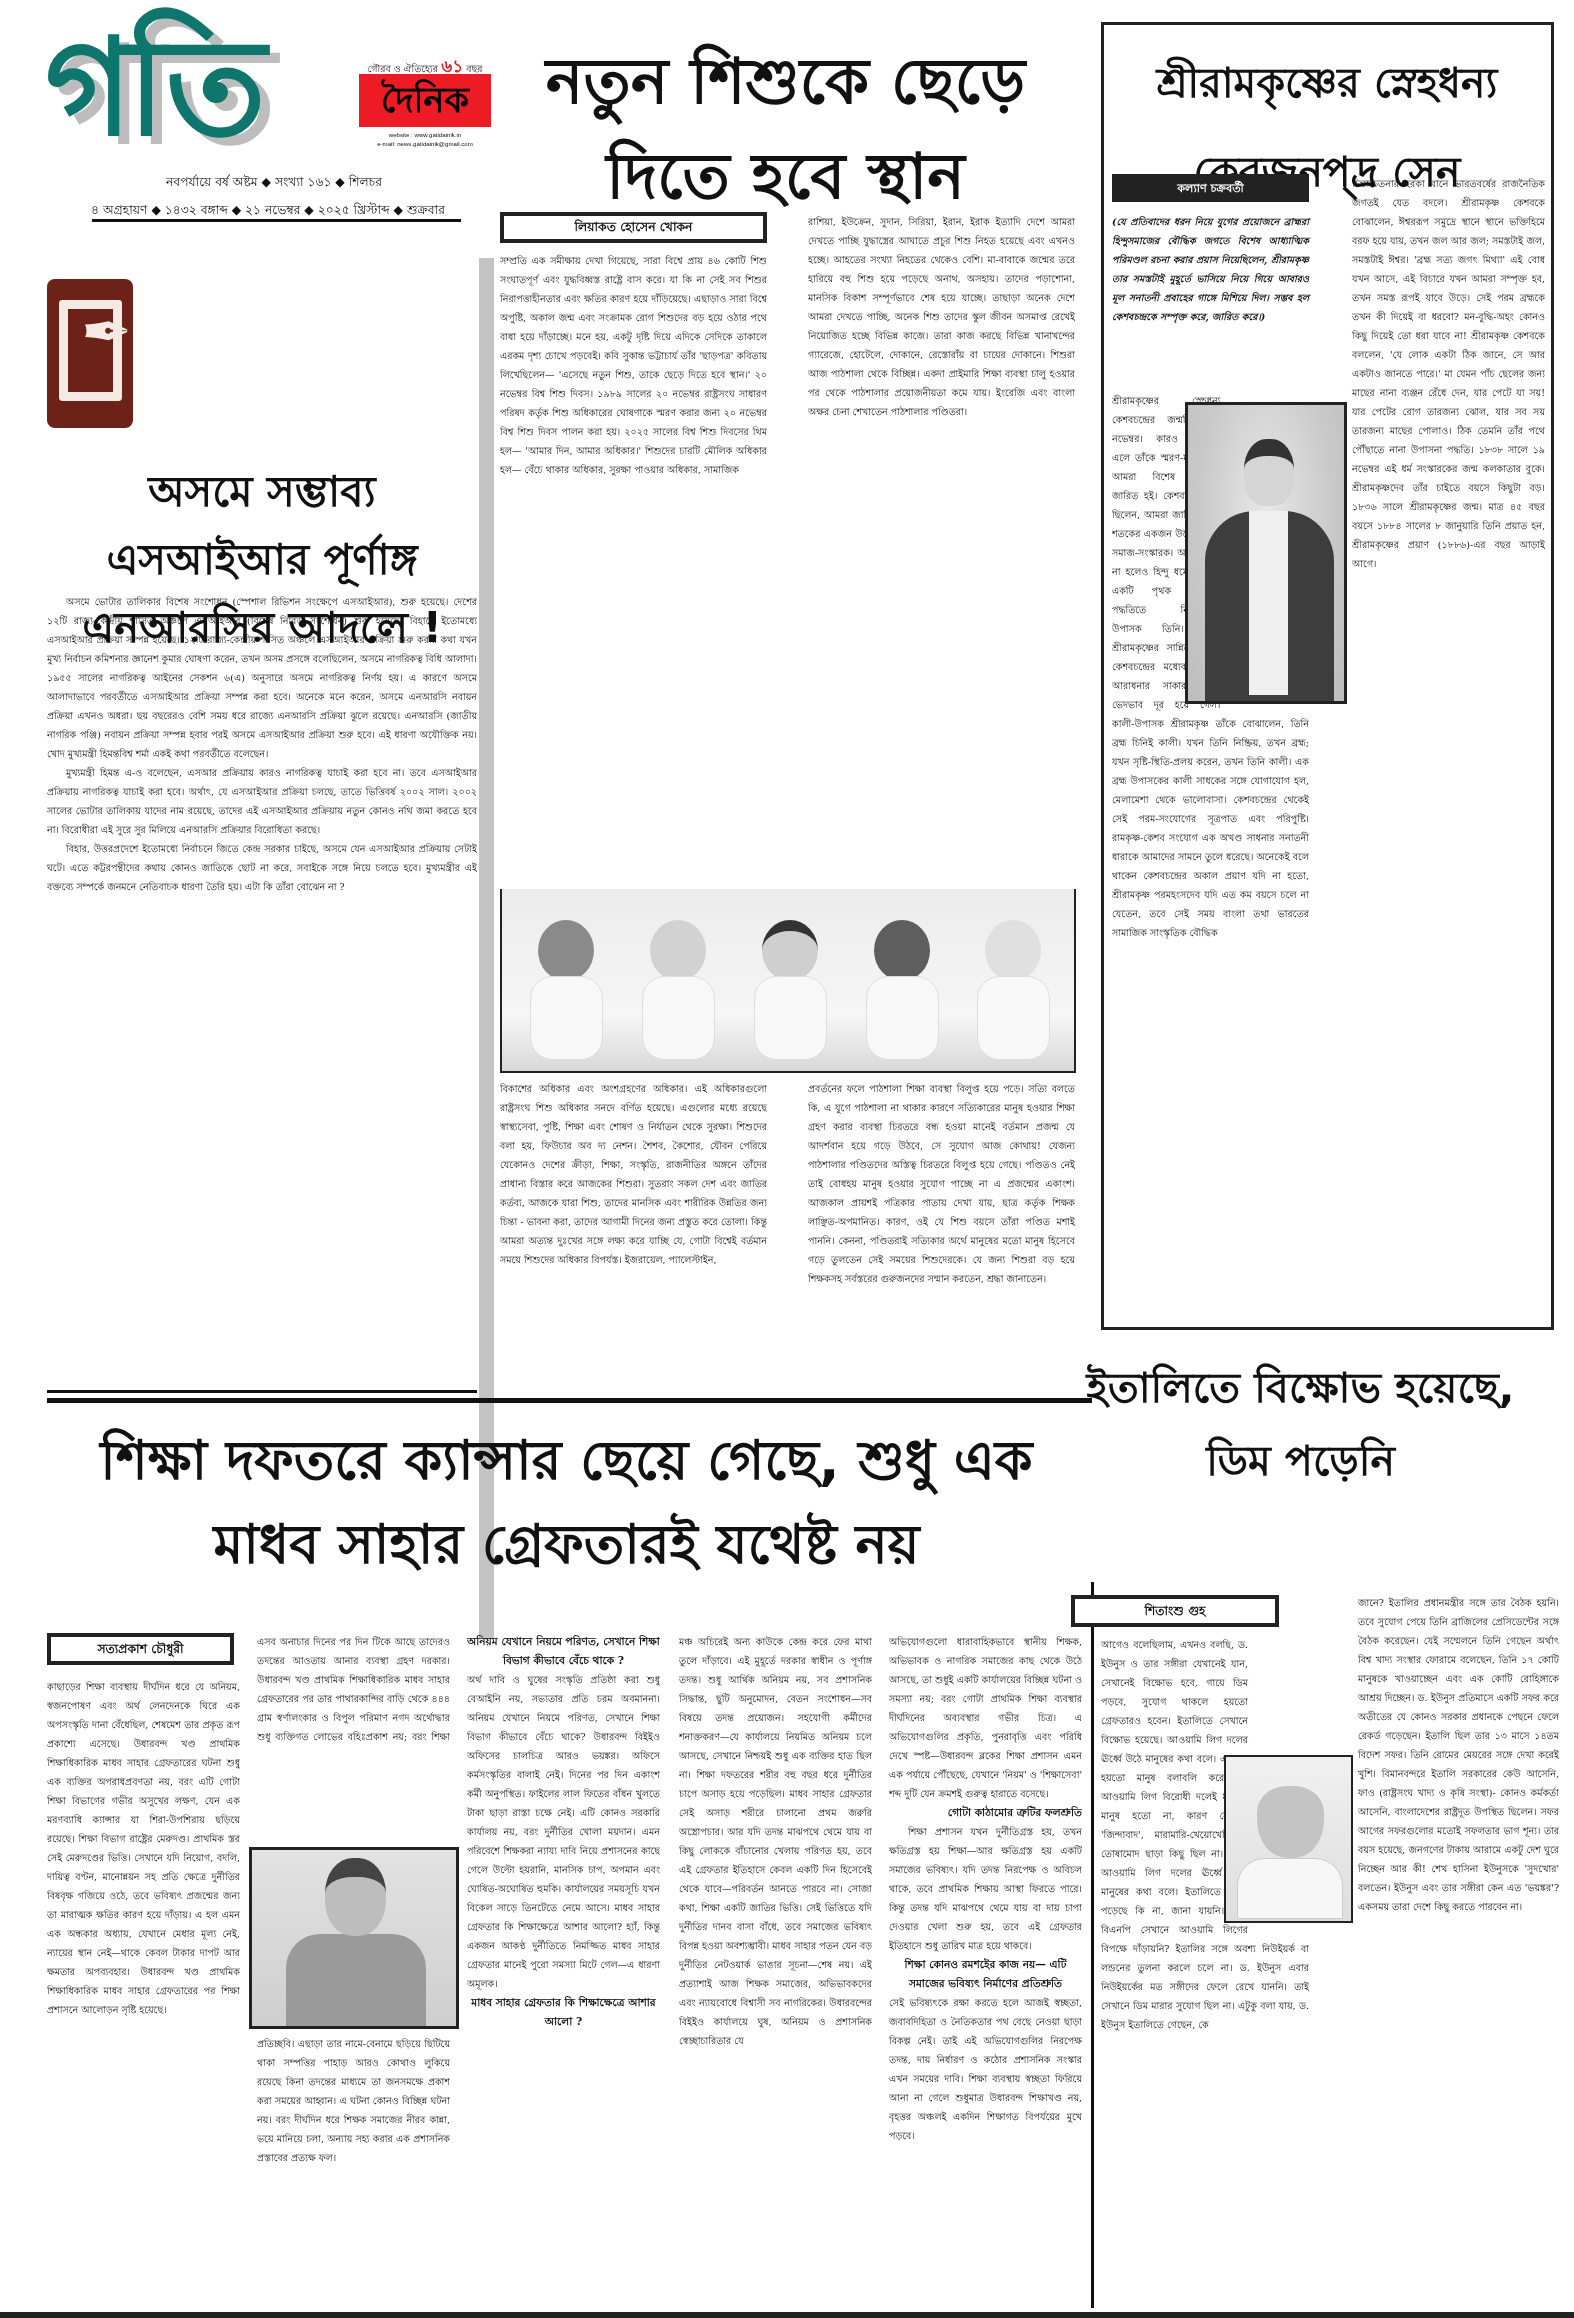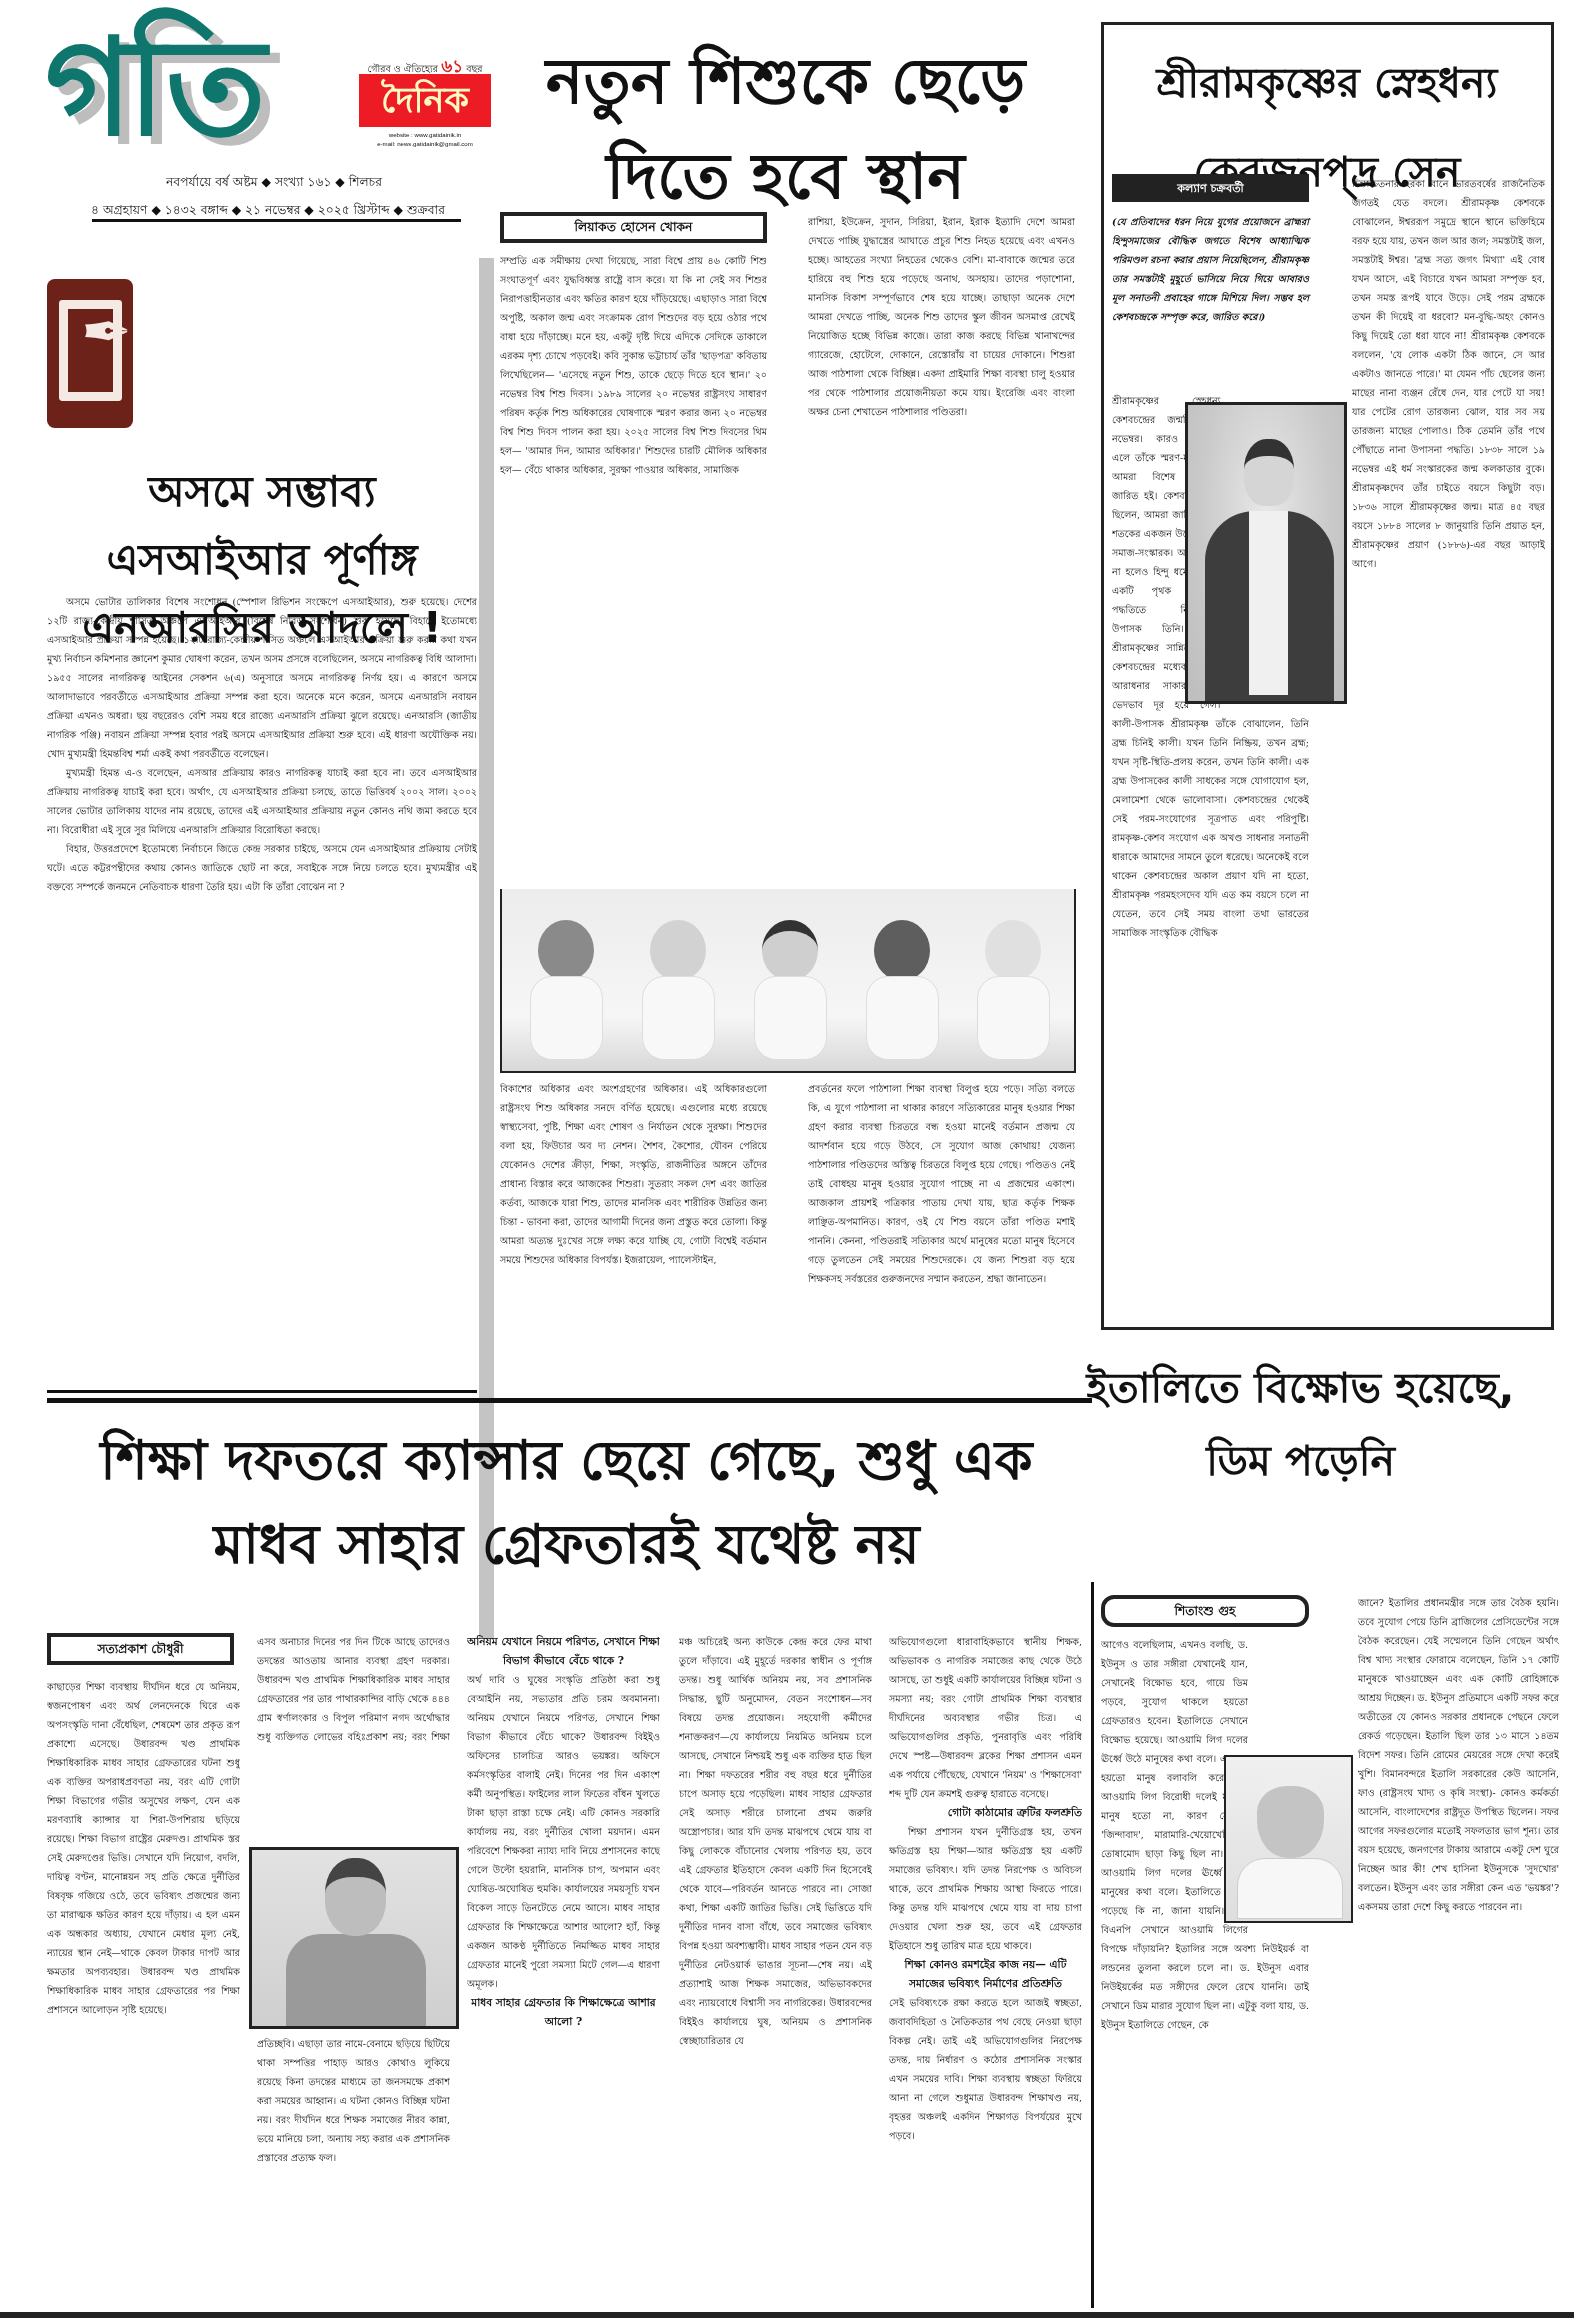--- a/index.html
+++ b/index.html
@@ -4,21 +4,21 @@
 <style>
   * { box-sizing: border-box; margin: 0; padding: 0; }
   body { width: 1575px; height: 2319px; background: #ffffff; position: relative; overflow: hidden;
          font-family: "DejaVu Serif", serif; color: #111; }
   .abs { position: absolute; }
   .masthead-logo { left: 45px; top: 18px; width: 291px; height: 140px; font-family: "DejaVu Sans", sans-serif;
          font-size: 134px; font-weight: bold; line-height: 140px; letter-spacing: -5.6px; color: #0f766e;
          text-shadow: 10px 7.8px 0 #bdbdbd; }
   .tagline { left: 358px; top: 53px; width: 134px; font-size: 9.5px; text-align: center; }
   .tagline b { color: #e02020; font-size: 17px; }
-  .dainik { left: 359px; top: 74px; width: 132px; height: 53px; background: #ed1c24; color: #fef9c3;
+  .dainik { left: 359px; top: 74px; width: 132px; height: 53px; background: #ed1c24; color: #000000;
          font-size: 35px; font-weight: bold; text-align: center; line-height: 53px; font-family: "DejaVu Sans", sans-serif; }
   .contact { left: 358px; top: 130px; width: 134px; font-size: 6.1px; text-align: center; font-family: "Liberation Sans", sans-serif; line-height: 9px; }
   .issue-line { left: 73px; top: 173px; width: 402px; text-align: center; font-size: 12.3px; }
   .date-line { left: 67px; top: 201px; width: 402px; text-align: center; font-size: 12.3px; }
   .rule-top { left: 92px; top: 219px; width: 369px; height: 2.8px; background: #111; }
   .side-gray { left: 479px; top: 258px; width: 14.5px; height: 1380px; background: #c4c4c4; }
 
   .edit-banner { left: 47px; top: 279px; width: 430px; height: 149px; }
   .edit-icon { position: absolute; left: 0; top: 0; width: 86px; height: 149px; background: #6d2219; border-radius: 7.8px; }
   .edit-icon .inner { position: absolute; left: 12.3px; top: 21px; width: 63px; height: 101px; border: 9px solid #f4e9e3; border-radius: 3.4px; }
@@ -57,21 +57,21 @@
   .side-col-b { left: 1324px; top: 174px; width: 221px; height: 1140px; overflow: hidden; }
   .keshab-photo { left: 1185px; top: 402px; width: 162px; height: 302px; border: 3.4px solid #222;
               background: radial-gradient(ellipse at 50% 35%, #e8e8e8 0%, #c9c9c9 60%, #bdbdbd 100%); }
   .keshab-photo .face { position: absolute; left: 56px; top: 34px; width: 50px; height: 67px; border-radius: 45% 45% 40% 40%; background: #d5d5d5; border-top: 17px solid #333; }
   .keshab-photo .shawl { position: absolute; left: 17px; top: 106px; width: 129px; height: 190px; background: #3d3d3d; border-radius: 50px 50px 0 0; }
   .keshab-photo .shirt { position: absolute; left: 61px; top: 106px; width: 39px; height: 184px; background: #f0f0f0; }
 
   .italy-headline { left: 1060px; top: 1352px; width: 481px; text-align: center; font-size: 41px; font-weight: bold;
               line-height: 73px; font-family: "DejaVu Sans", sans-serif; }
   .italy-vrule { left: 1091px; top: 1582px; width: 2.8px; height: 726px; background: #111; }
-  .italy-byline { left: 1101px; top: 1595px; width: 208px; height: 32px; line-height: 23.5px; border-radius: 13px; }
+  .italy-byline { left: 1071px; top: 1595px; width: 208px; height: 32px; line-height: 23.5px; }
   .italy-col1 { left: 1101px; top: 1635px; width: 208px; height: 671px; overflow: hidden; }
   .italy-col2 { left: 1324px; top: 1593px; width: 235px; height: 715px; overflow: hidden; }
   .yunus-photo { left: 1224px; top: 1755px; width: 129px; height: 168px; border: 2.8px solid #222;
               background: linear-gradient(180deg, #f0f0f0, #dedede); }
   .yunus-photo .face { position: absolute; left: 31px; top: 17px; width: 67px; height: 84px; border-radius: 45%; background: #c4c4c4; border-top: 12.3px solid #eee; }
   .yunus-photo .coat { position: absolute; left: 11.2px; top: 101px; width: 106px; height: 61px; background: #f7f7f7; border-radius: 28px 28px 0 0; border: 0.6px solid #ccc; }
 
   .rule-bottom-top { left: 47px; top: 1398px; width: 1045px; height: 4.5px; background: #111; }
   .bottom-headline { left: 47px; top: 1419px; width: 1039px; text-align: center; font-size: 54px; font-weight: bold;
               line-height: 84px; font-family: "DejaVu Sans", sans-serif; }

